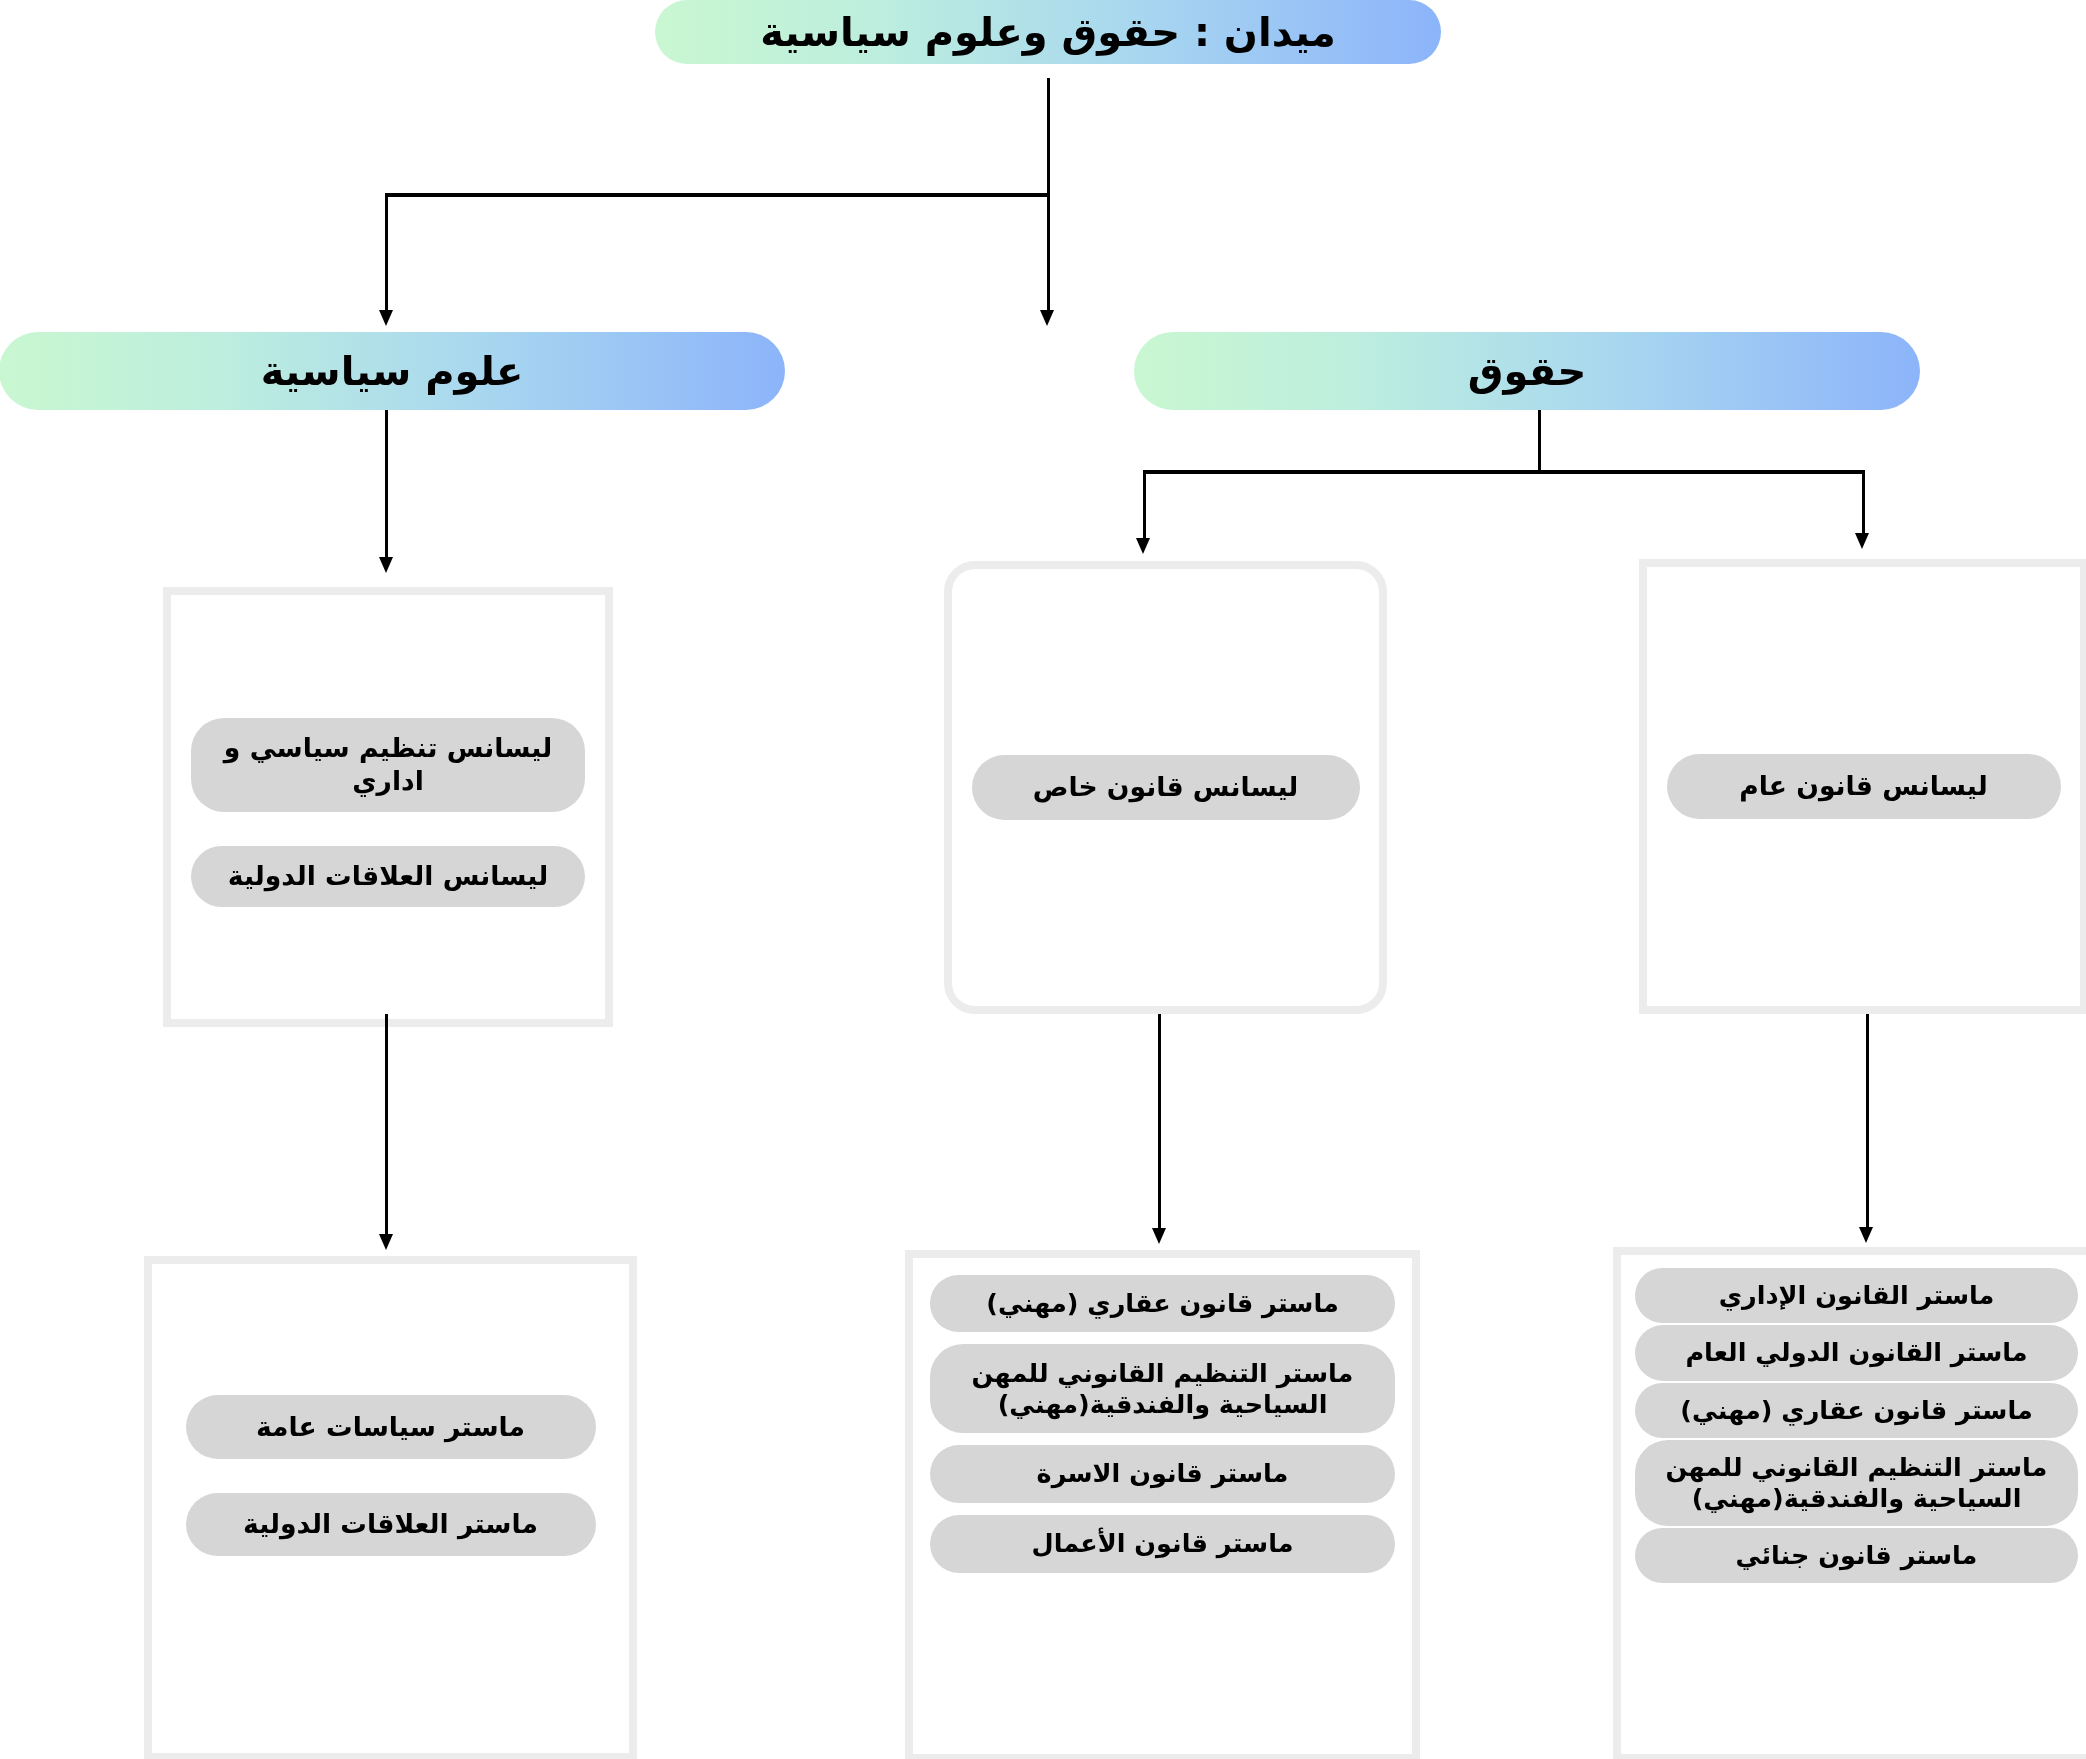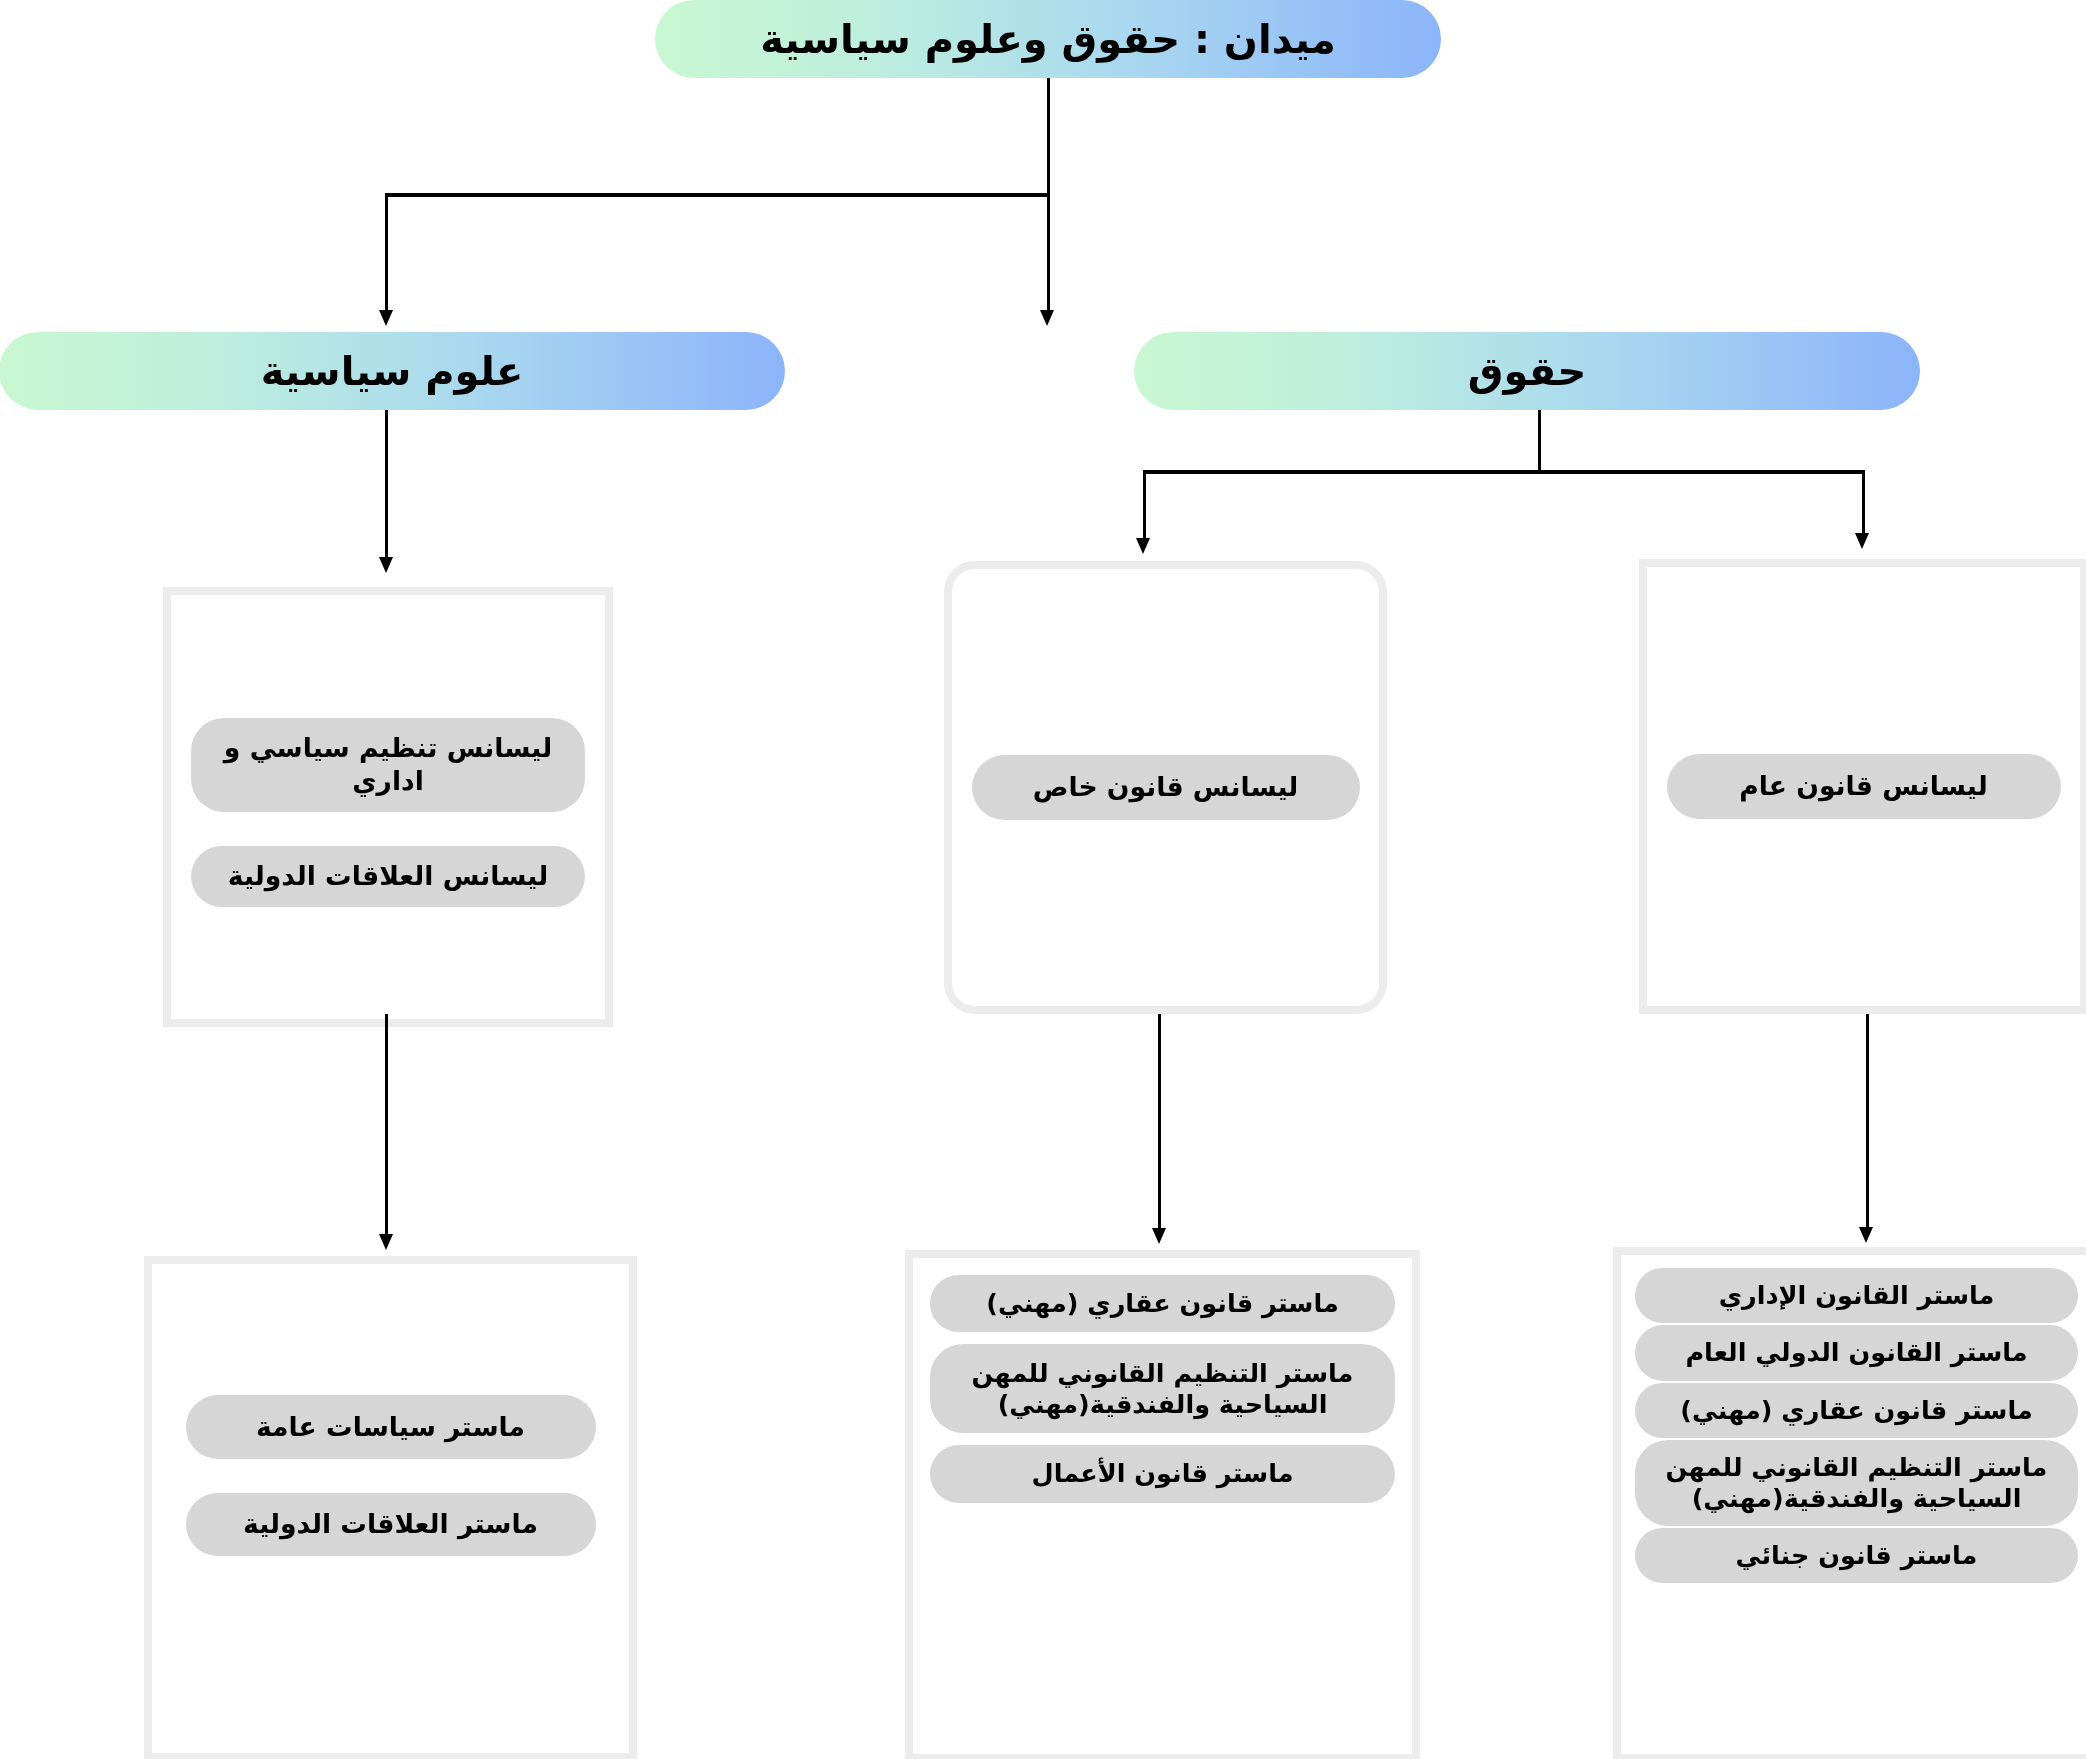--- a/index.html
+++ b/index.html
@@ -24,21 +24,21 @@
     border-radius:50px;
     background:linear-gradient(90deg,#c9f7d1 0%,#bdeede 28%,#a9d8ef 60%,#8cb4fa 100%);
     color:#000;
     font-weight:bold;
     text-align:center;
     line-height:1.15;
     box-sizing:border-box;
     padding:0 22px;
   }
   #root-node{
-    left:656px; top:0px; width:786px; height:78px;
+    left:656px; top:0px; width:786px; height:64px;
     font-size:40px;
   }
   #branch-poli{
     left:0px; top:332px; width:786px; height:78px;
     font-size:40px;
   }
   #branch-law{
     left:1135px; top:332px; width:786px; height:78px;
     font-size:40px;
   }
@@ -159,20 +159,21 @@
   <div class="arrowhead" style="left:1860px;top:1227px;"></div>
 
   <div class="framebox" id="box-poli-master">
     <div class="chip md">ماستر سياسات عامة</div>
     <div class="chip md">ماستر العلاقات الدولية</div>
   </div>
 
   <div class="framebox" id="box-priv-master">
     <div class="chip sm">ماستر قانون عقاري (مهني)</div>
     <div class="chip sm">ماستر التنظيم القانوني للمهن السياحية والفندقية(مهني)</div>
+    <div class="chip sm">ماستر قانون الاسرة</div>
     <div class="chip sm">ماستر قانون الأعمال</div>
   </div>
 
   <div class="framebox" id="box-pub-master">
     <div class="chip sm">ماستر القانون الإداري</div>
     <div class="chip sm">ماستر القانون الدولي العام</div>
     <div class="chip sm">ماستر قانون عقاري (مهني)</div>
     <div class="chip sm">ماستر التنظيم القانوني للمهن السياحية والفندقية(مهني)</div>
     <div class="chip sm">ماستر قانون جنائي</div>
   </div>

